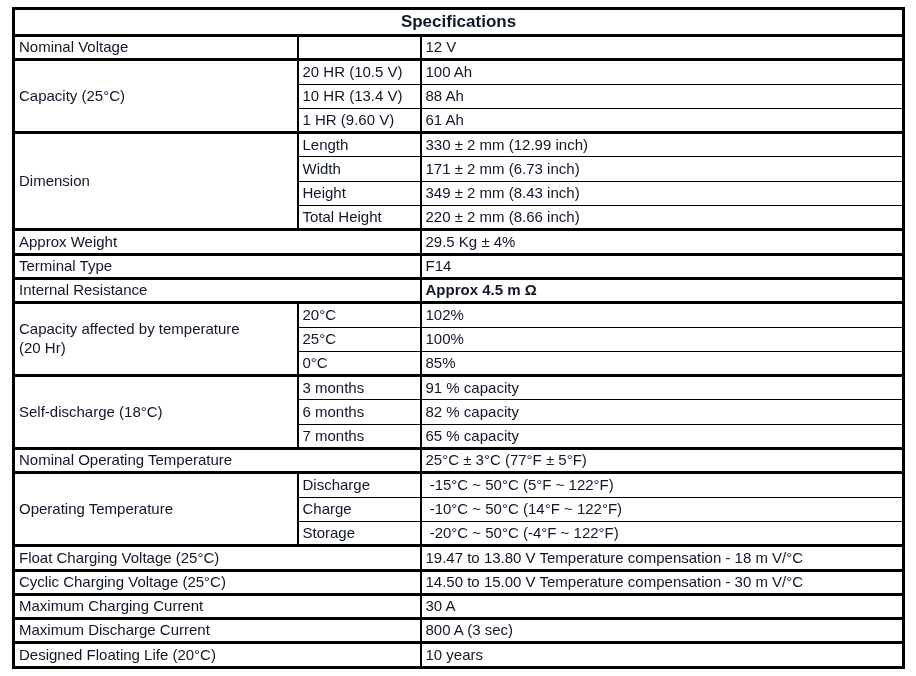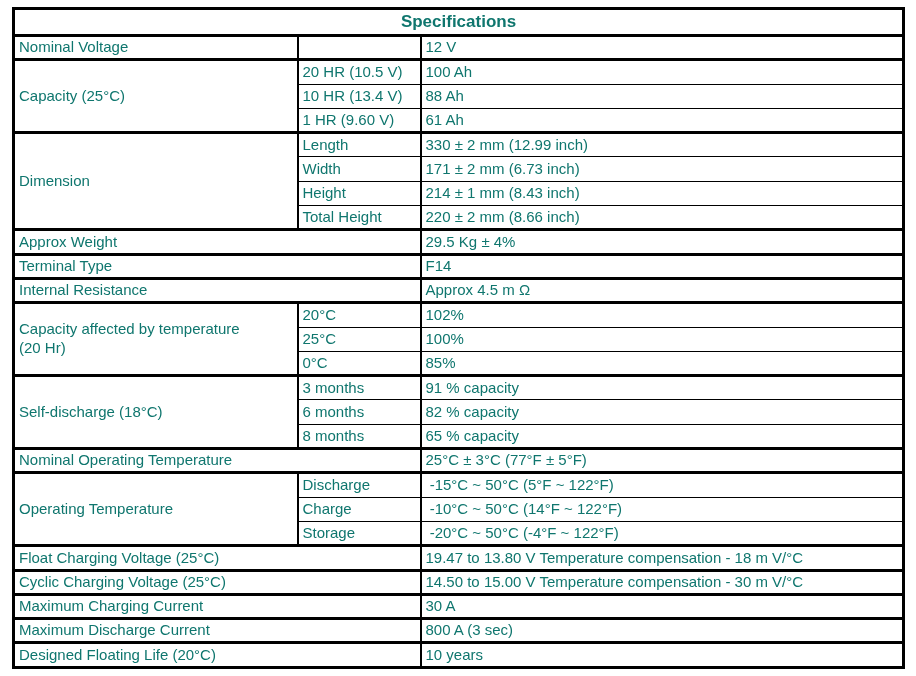--- a/index.html
+++ b/index.html
@@ -24,21 +24,21 @@
     table-layout: fixed;
     border: 3px solid #000000;
   }
   .spec-table th, .spec-table td {
     border: 1px solid #000000;
     border-left-width: 2px;
     border-right-width: 2px;
     padding: 1px 4px;
     font-size: 15px;
     line-height: 1.25;
-    color: #0f766e;
+    color: #0f172a;
     text-align: left;
     vertical-align: middle;
     white-space: pre-wrap;
     overflow: hidden;
   }
   .spec-table th.title-cell {
     font-size: 17px;
     font-weight: bold;
     text-align: center;
     height: 24px;
@@ -46,21 +46,21 @@
     padding: 0 4px;
   }
   .spec-table tr.data-row {
     height: 24.3px;
   }
   .spec-table tr.group-start > th,
   .spec-table tr.group-start > td {
     border-top-width: 3px;
   }
   .spec-table td.bold {
-    font-weight: normal;
+    font-weight: bold;
   }
 </style>
 </head>
 <body>
 
 <div class="sheet">
   <table class="spec-table">
     <colgroup>
       <col style="width:284px">
       <col style="width:123px">
@@ -94,21 +94,21 @@
           <td rowspan="4">Dimension</td>
           <td>Length</td>
           <td>330 ± 2 mm (12.99 inch)</td>
         </tr>
         <tr class="data-row">
           <td>Width</td>
           <td>171 ± 2 mm (6.73 inch)</td>
         </tr>
         <tr class="data-row">
           <td>Height</td>
-          <td>214 ± 1 mm (8.43 inch)</td>
+          <td>349 ± 2 mm (8.43 inch)</td>
         </tr>
         <tr class="data-row">
           <td>Total Height</td>
           <td>220 ± 2 mm (8.66 inch)</td>
         </tr>
         <tr class="data-row group-start">
           <td rowspan="1" colspan="2">Approx Weight</td>
           <td>29.5 Kg ± 4%</td>
         </tr>
         <tr class="data-row group-start">
@@ -136,21 +136,21 @@
         <tr class="data-row group-start">
           <td rowspan="3">Self-discharge (18°C)</td>
           <td>3 months</td>
           <td>91 % capacity</td>
         </tr>
         <tr class="data-row">
           <td>6 months</td>
           <td>82 % capacity</td>
         </tr>
         <tr class="data-row">
-          <td>8 months</td>
+          <td>7 months</td>
           <td>65 % capacity</td>
         </tr>
         <tr class="data-row group-start">
           <td rowspan="1" colspan="2">Nominal Operating Temperature</td>
           <td>25°C ± 3°C (77°F ± 5°F)</td>
         </tr>
         <tr class="data-row group-start">
           <td rowspan="3">Operating Temperature</td>
           <td>Discharge</td>
           <td> -15°C ~ 50°C (5°F ~ 122°F)</td>

